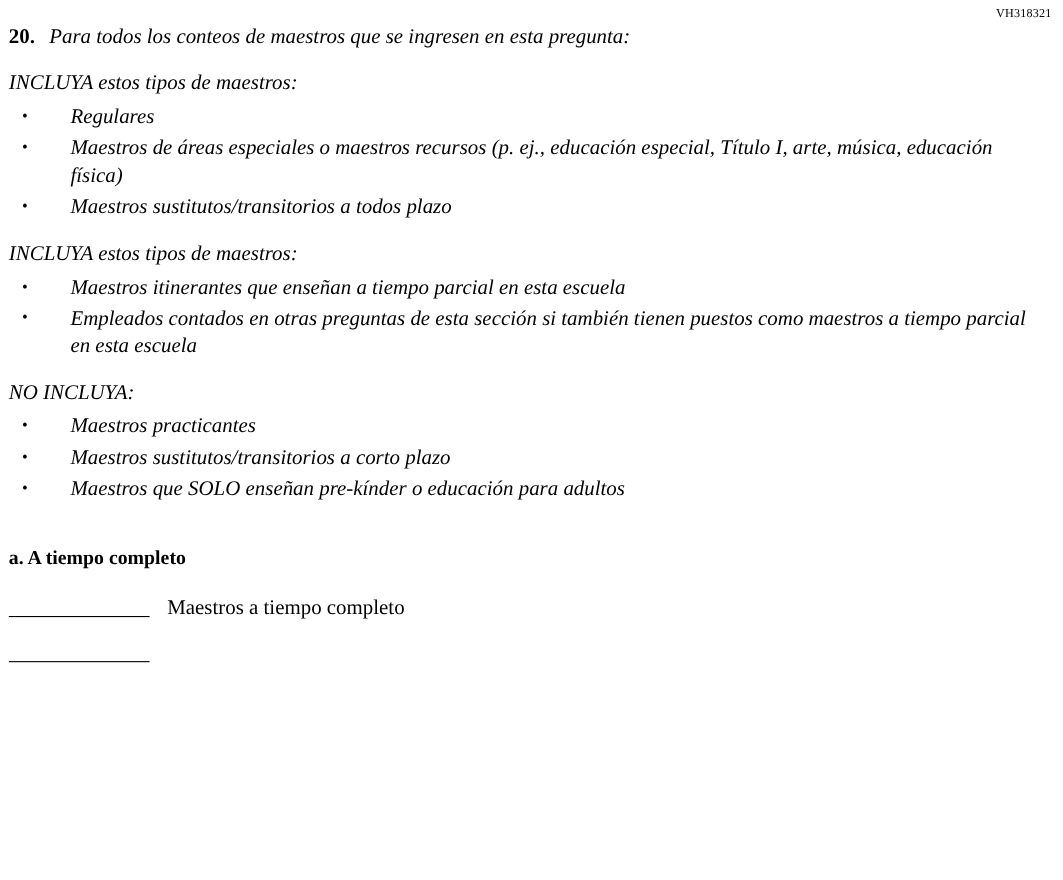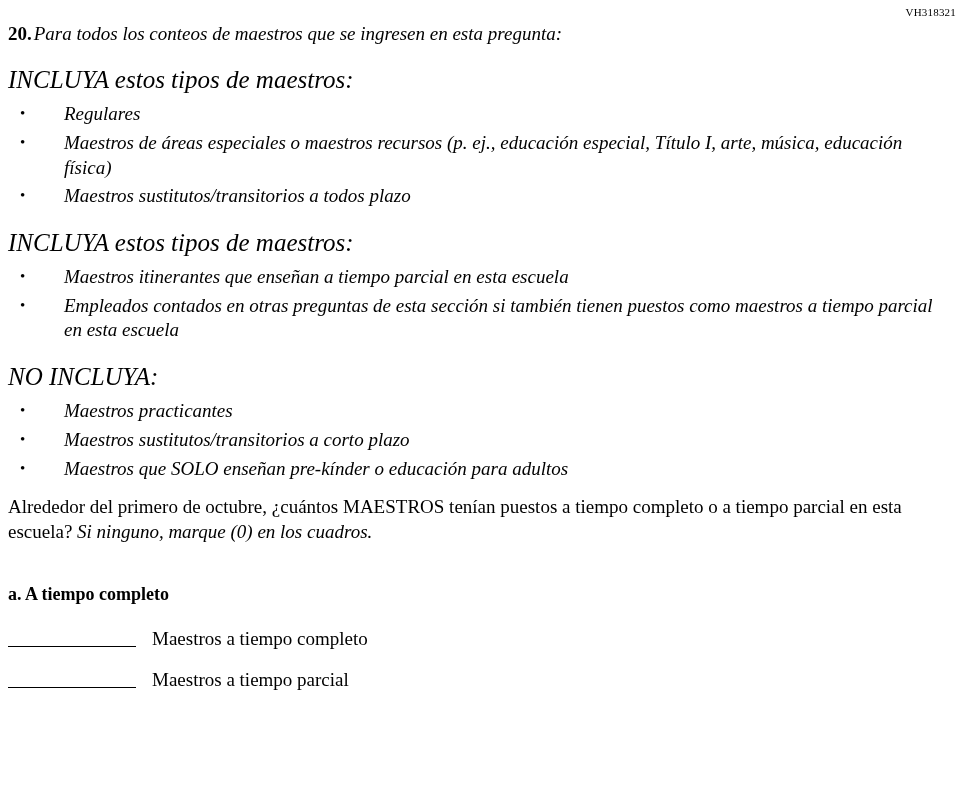--- a/index.html
+++ b/index.html
@@ -33,24 +33,24 @@
   }
   .q-intro {
     font-size: 19px;
     line-height: 1.28;
     margin: 10px 0 0 0;
     font-style: italic;
   }
   .q-num {
     font-weight: bold;
     font-style: normal;
-    margin-right: 2px;
+    margin-right: 13px;
   }
   .section-head {
-    font-size: 25px;
+    font-size: 19px;
     font-style: italic;
     margin: 18px 0 6px 0;
     line-height: 1.28;
   }
   ul.bullets {
     list-style: none;
     margin: 0;
     padding: 0;
   }
   ul.bullets li {
@@ -125,29 +125,24 @@
     <li><span class="dot">•</span><span>Empleados contados en otras preguntas de esta sección si también tienen puestos como maestros a tiempo parcial en esta escuela</span></li>
   </ul>
 
   <div class="section-head">NO INCLUYA:</div>
   <ul class="bullets tight">
     <li><span class="dot">•</span><span>Maestros practicantes</span></li>
     <li><span class="dot">•</span><span>Maestros sustitutos/transitorios a corto plazo</span></li>
     <li><span class="dot">•</span><span>Maestros que SOLO enseñan pre-kínder o educación para adultos</span></li>
   </ul>
 
-  <p class="para">
-    <span>Alrededor del primero de octubre, ¿cuántos MAESTROS tenían puestos a tiempo completo o a tiempo parcial en esta escuela?</span>
-    <span class="it">Si ninguno, marque (0) en los cuadros.</span>
-  </p>
 
   <div class="sub-label">a. A tiempo completo</div>
   <div class="answer-row">
     <span class="answer-line"></span>
     <span class="answer-text">Maestros a tiempo completo</span>
   </div>
 
   <div class="answer-row">
     <span class="answer-line"></span>
-    <span class="answer-text">Maestros a tiempo parcial</span>
   </div>
 
 </div>
 
 </body></html>

